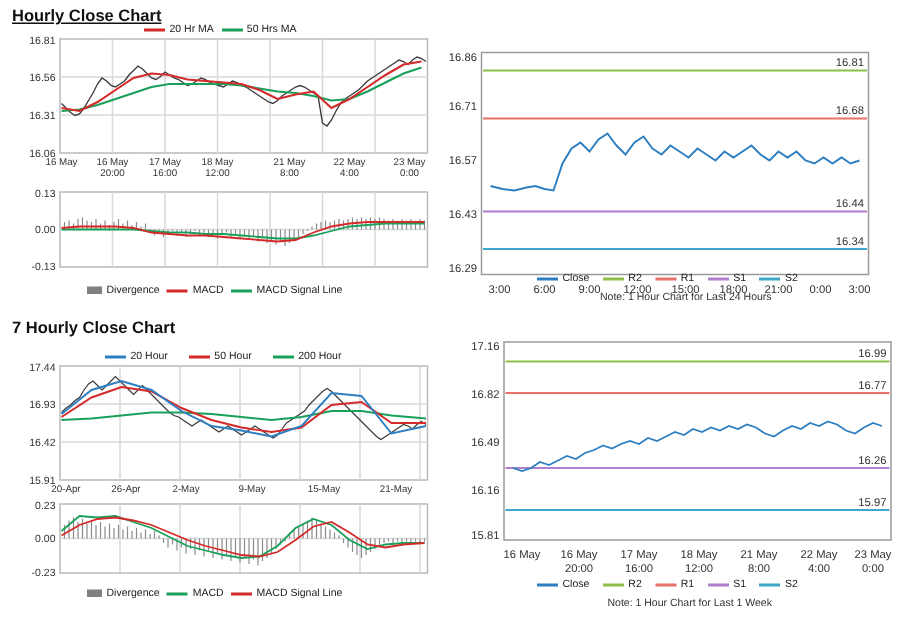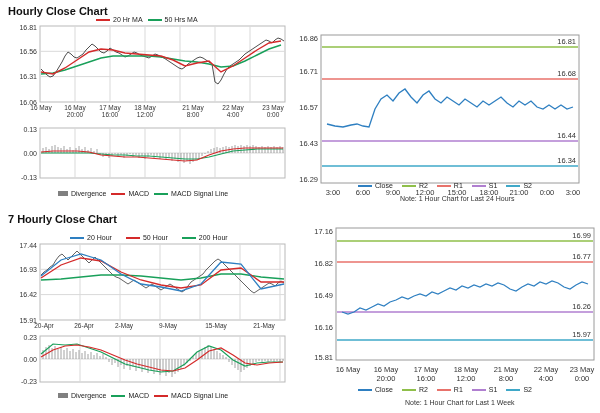--- a/index.html
+++ b/index.html
@@ -8,21 +8,21 @@
     background:#ffffff;
     font-family:"Liberation Sans", sans-serif;
     color:#222;
     overflow:hidden;
   }
   .page{position:relative;width:600px;height:413px;}
 
   .section-title{
     font-size:11px;font-weight:bold;color:#111;
   }
-  #title-hourly{position:absolute;left:8px;top:5px;}
+  #title-hourly{position:absolute;left:8px;top:5px;text-decoration:underline;}
   #title-4hourly{position:absolute;left:8px;top:213px;}
 
   
   .panel{position:absolute;}
 
   svg{display:block;}
   .axis-label{font-size:7px;fill:#333;font-family:"Liberation Sans",sans-serif;}
   .axis-label.small{font-size:6.5px;}
   .lvl-label{font-size:7.5px;fill:#333;font-family:"Liberation Sans",sans-serif;}
 

